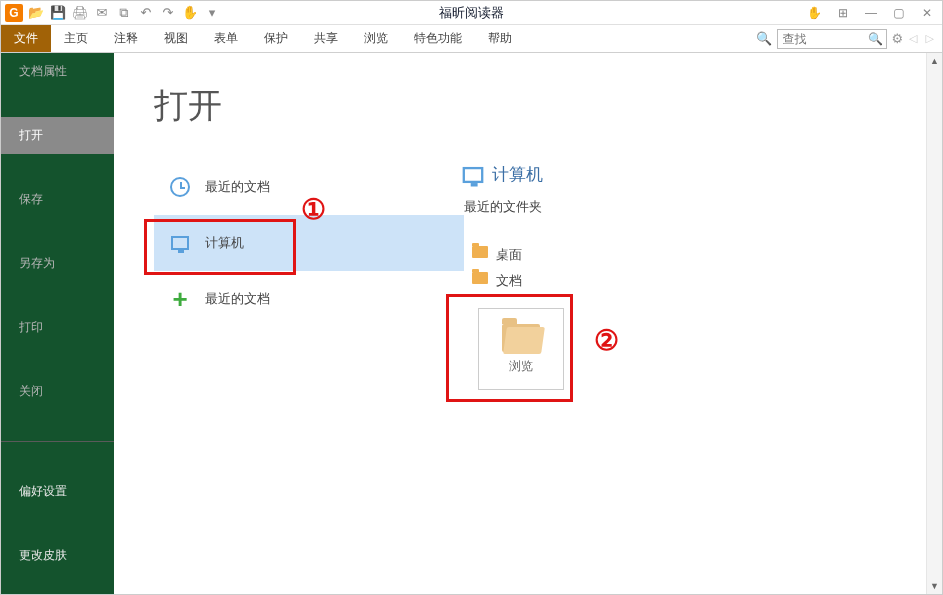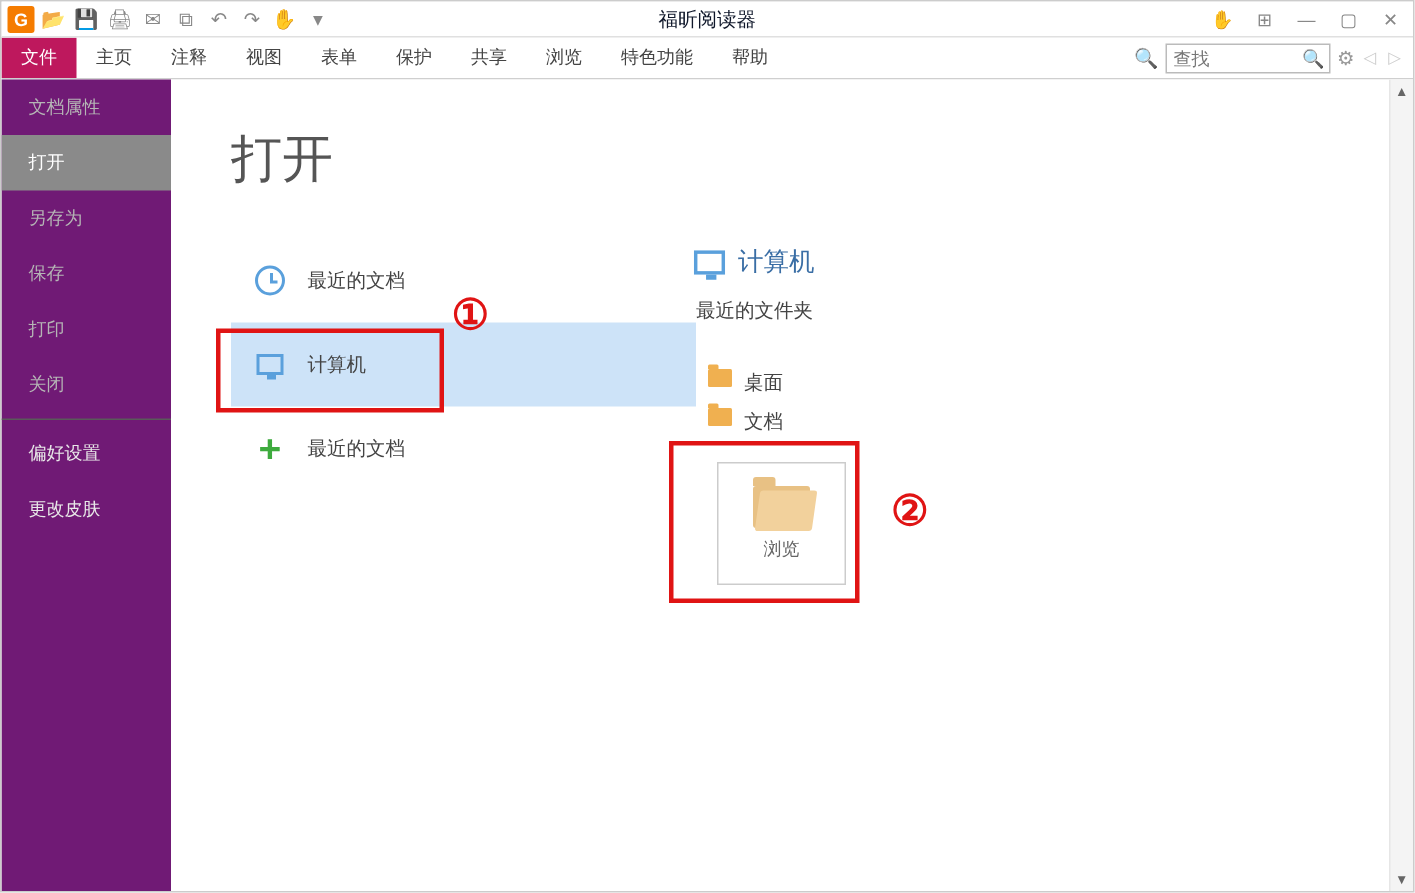--- a/index.html
+++ b/index.html
@@ -10,35 +10,35 @@
   .title-bar-left { display: flex; align-items: center; gap: 4px; padding-left: 4px; }
   .app-icon { width: 18px; height: 18px; background: #f57c00; border-radius: 2px; color: #fff; font-size: 12px; font-weight: bold; display:flex; align-items:center; justify-content:center; }
   .qat-icon { width: 18px; height: 18px; display: flex; align-items: center; justify-content: center; font-size: 13px; color: #888; cursor: pointer; }
   .title-text { position: absolute; left: 50%; transform: translateX(-50%); font-size: 13px; color: #0f172a; }
   .win-controls { position: absolute; right: 6px; display: flex; gap: 10px; align-items:center; }
   .win-btn { width: 18px; height: 18px; display: flex; align-items: center; justify-content: center; font-size: 12px; color: #888; cursor: pointer; }
   
   
   .ribbon { height: 28px; display: flex; align-items: stretch; border-bottom: 1px solid #cfcfcf; background:#fff; }
   .ribbon-tab { padding: 0 13px; display: flex; align-items: center; font-size: 12px; color: #444; cursor: pointer; }
-  .ribbon-tab.file { background: #be185d; color: #fff; }
+  .ribbon-tab.file { background: #a16207; color: #fff; }
   .ribbon-spacer { flex: 1; }
   .search-area { display:flex; align-items:center; gap:4px; padding-right:6px; }
   .search-box { width: 110px; height: 20px; border: 1px solid #bbb; font-size: 12px; padding: 0 20px 0 4px; background:#fff; position:relative; }
   .search-wrap { position: relative; display:flex; align-items:center; }
   .search-glass { position:absolute; right:4px; color:#3a87d6; font-size:12px; pointer-events:none; }
   .gear-small { color:#999; font-size:13px; cursor:pointer; }
   .nav-arrow { color:#ccc; font-size:11px; cursor:pointer; padding: 0 2px; }
   .find-icon { width:18px; height:18px; display:flex; align-items:center; justify-content:center; font-size:13px; color:#f0a050; cursor:pointer;}
   
   
   .main { display: flex; height: calc(100% - 52px); }
   
   
-  .sidebar { width: 113px; background: #701a75; display: flex; flex-direction: column; }
+  .sidebar { width: 113px; background: #14532d; display: flex; flex-direction: column; gap: 27px; }
   .sidebar-item { height: 37px; display: flex; align-items: center; padding-left: 18px; font-size: 12px; color: #e8e8e8; cursor: pointer; }
   .sidebar-item.dim { color: #b5b5b5; }
   .sidebar-item.active { background: #8a8a8a; color: #fff; }
   .sidebar-sep { height: 1px; background: #5a5a5a; margin: 4px 0; }
   
   
   .content { flex: 1; background: #fff; position: relative; display:flex; padding: 30px 0 0 40px; overflow:hidden; }
   .scrollbar { position:absolute; right:0; top:0; bottom:0; width:16px; background:#f4f4f4; border-left:1px solid #e6e6e6;}
   .scrollbar .sbar-arrow { height:16px; display:flex; align-items:center; justify-content:center; font-size:9px; color:#666; cursor:pointer;}
   .scrollbar .sbar-arrow.up { }
@@ -126,22 +126,22 @@
     <span class="nav-arrow">◁</span>
     <span class="nav-arrow">▷</span>
   </div>
 </div>
 
 <div class="main">
 
   <div class="sidebar">
     <div class="sidebar-item dim">文档属性</div>
     <div class="sidebar-item active">打开</div>
+    <div class="sidebar-item dim">保存</div>
     <div class="sidebar-item dim">另存为</div>
-    <div class="sidebar-item dim">保存</div>
     <div class="sidebar-item dim">打印</div>
     <div class="sidebar-item dim">关闭</div>
     <div class="sidebar-sep"></div>
     <div class="sidebar-item">偏好设置</div>
     <div class="sidebar-item">更改皮肤</div>
   </div>
 
   <div class="content">
     <div class="left-col">
       <div class="page-heading">打开</div>

